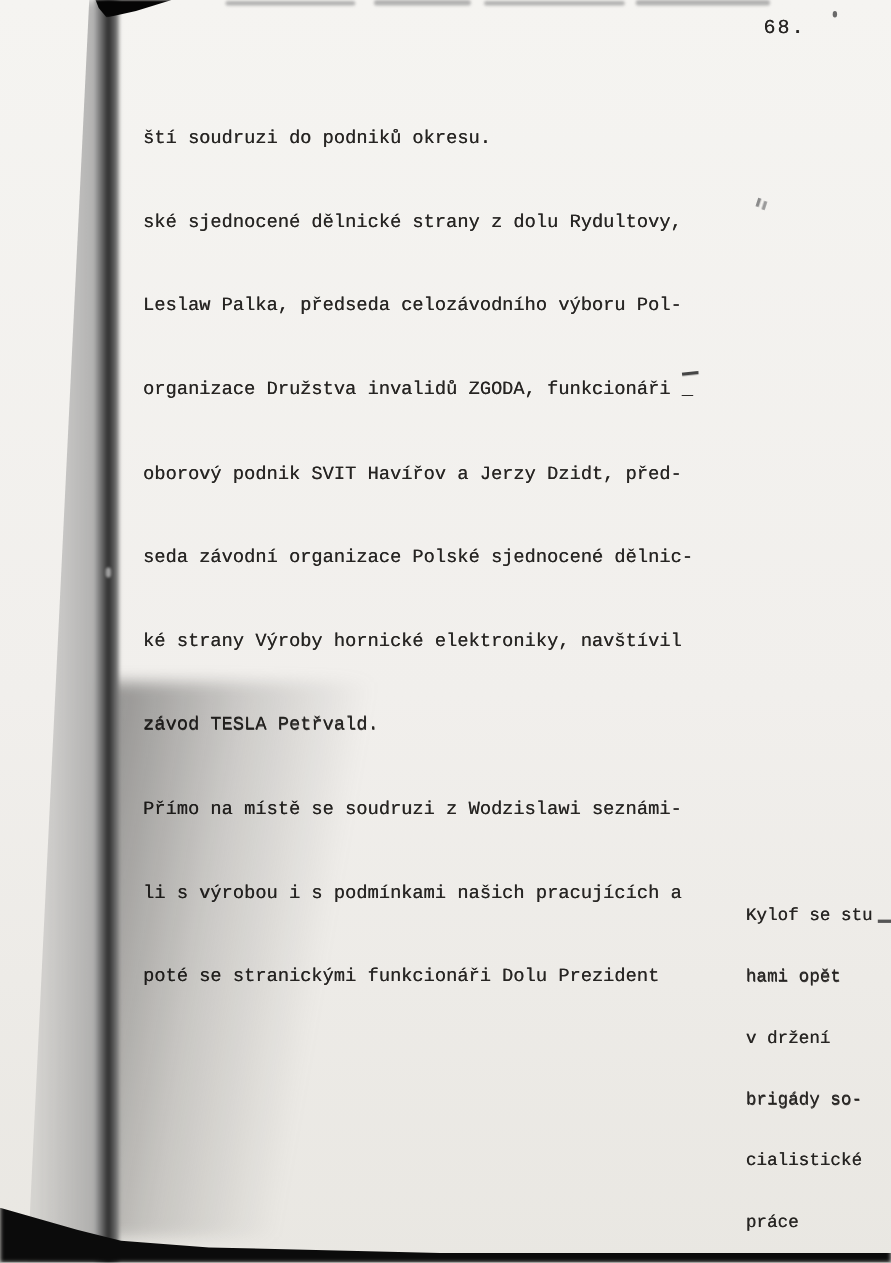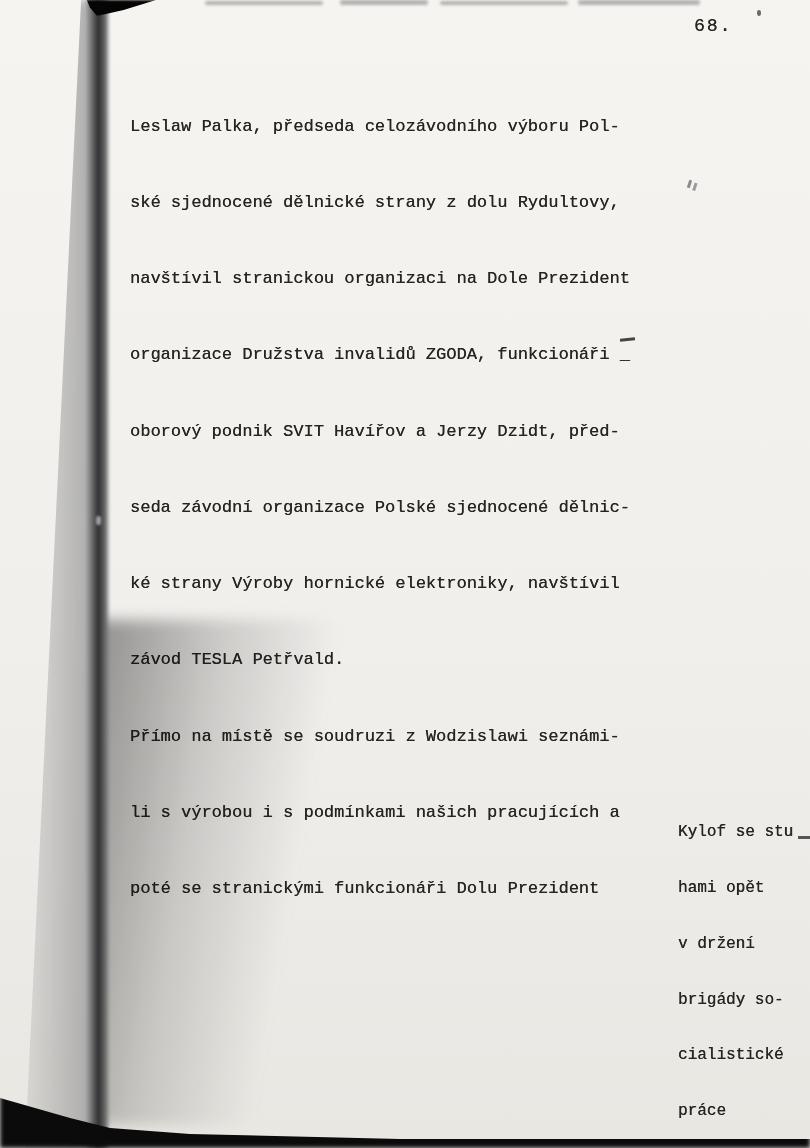--- a/index.html
+++ b/index.html
@@ -85,23 +85,23 @@
   .sp5{left:96px;top:516px;width:5px;height:9px;background:#9c9c9c;border-radius:40%;filter:blur(.8px);}
 </style>
 </head>
 <body>
 
 <div class="page">
 
   <div class="page-number">68.</div>
 
   <div class="body-text">
+    <div class="ln">ští soudruzi do podniků okresu.</div>
+    <div class="ln">ské sjednocené dělnické strany z dolu Rydultovy,</div>
     <div class="ln">Leslaw Palka, předseda celozávodního výboru Pol-</div>
-    <div class="ln">ské sjednocené dělnické strany z dolu Rydultovy,</div>
-    <div class="ln">navštívil stranickou organizaci na Dole Prezident</div>
     <div class="ln">organizace Družstva invalidů ZGODA, funkcionáři _</div>
     <div class="ln">oborový podnik SVIT Havířov a Jerzy Dzidt, před-</div>
     <div class="ln">seda závodní organizace Polské sjednocené dělnic-</div>
     <div class="ln">ké strany Výroby hornické elektroniky, navštívil</div>
     <div class="ln">závod TESLA Petřvald.</div>
     <div class="ln">Přímo na místě se soudruzi z Wodzislawi seznámi-</div>
     <div class="ln">li s výrobou i s podmínkami našich pracujících a</div>
     <div class="ln">poté se stranickými funkcionáři Dolu Prezident</div>
     
     

